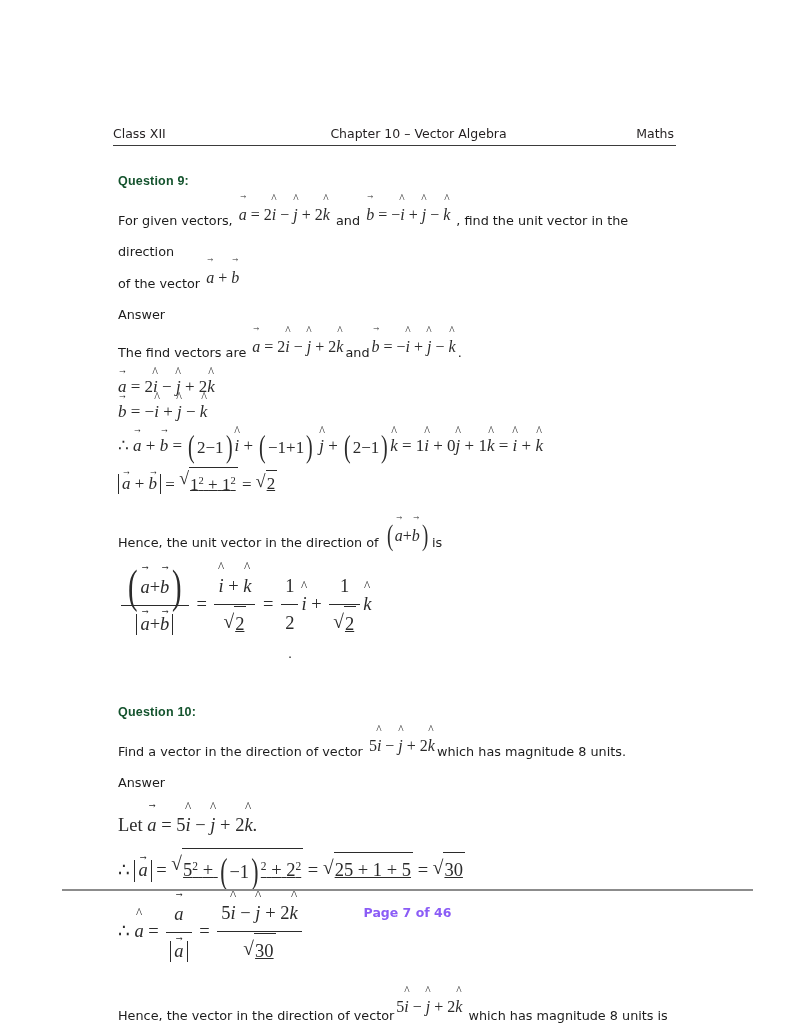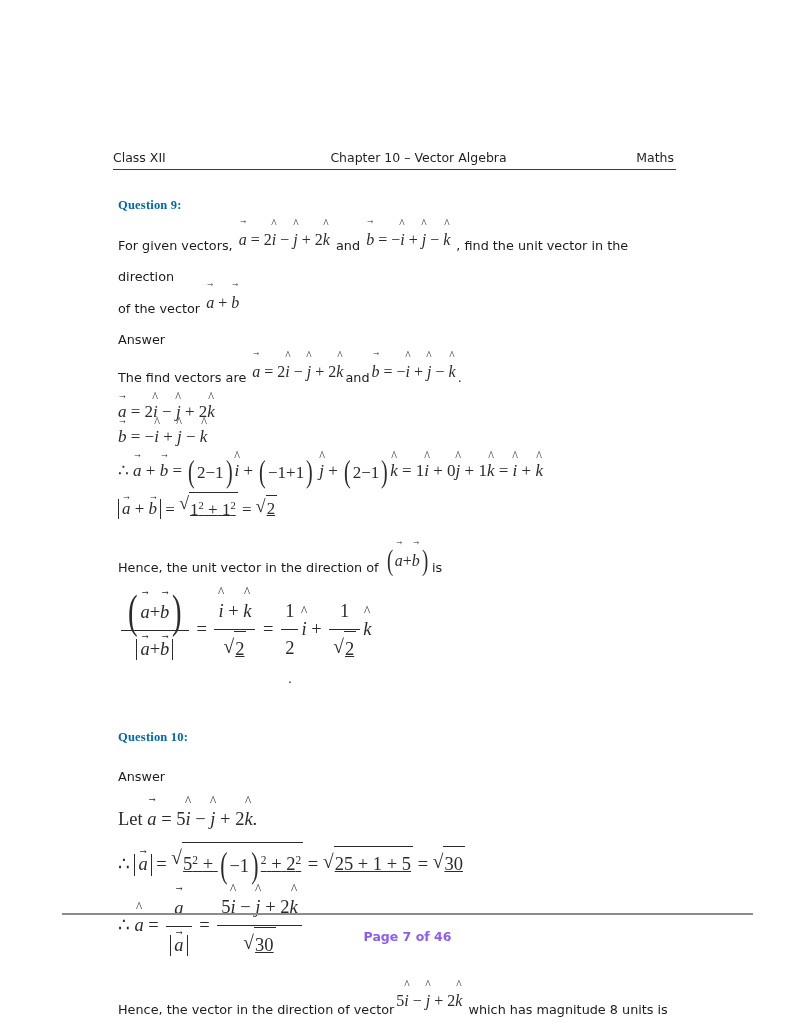--- a/index.html
+++ b/index.html
@@ -12,21 +12,20 @@
     height: 1024px;
     position: relative;
     font-family: "DejaVu Sans", sans-serif;
     color: #1a1a1a;
     overflow: hidden;
   }
 
   .page {
     position: absolute;
     inset: 0;
-    margin-top: 24px;
   }
 
   
   .header {
     position: absolute;
     left: 113px;
     top: 126px;
     width: 563px;
   }
   .header-row {
@@ -47,24 +46,24 @@
 
   
   .content {
     position: absolute;
     left: 118px;
     top: 174px;
     width: 570px;
   }
 
   .qlabel {
-    font-family: Liberation Serif, serif;
+    font-family: Liberation Sans, sans-serif;
     font-size: 12.5px;
     font-weight: bold;
-    color: #0369a1;
+    color: #14532d;
     letter-spacing: 0.2px;
     margin: 0 0 16px 0;
   }
 
   .para {
     font-family: "DejaVu Sans", sans-serif;
     font-size: 12.8px;
     line-height: 31px;
     color: #1c1c1c;
     margin: 0;
@@ -374,20 +373,24 @@
       </span><span class="hat">k</span>
     </div>
 
     <div style="height:4px"></div>
     <div style="padding-left:170px" class="period">.</div>
 
     <div class="gap-xl"></div>
 
     <div class="qlabel">Question 10:</div>
 
+    <p class="para">
+      <span>Find a vector in the direction of vector</span>
+      <span class="m"><span class="num">5</span><span class="hat">i</span> <span class="op">−</span> <span class="hat">j</span> <span class="op">+</span> <span class="num">2</span><span class="hat">k</span></span><span>which has magnitude 8 units.</span>
+    </p>
 
     <p class="para">Answer</p>
 
     <div style="height:10px"></div>
 
     <div class="mblock big">
       <span class="op">Let</span> <span class="vec">a</span> <span class="op">=</span> <span class="num">5</span><span class="hat">i</span> <span class="op">−</span> <span class="hat">j</span> <span class="op">+</span> <span class="num">2</span><span class="hat">k</span><span class="op">.</span>
     </div>
 
     <div style="height:6px"></div>

